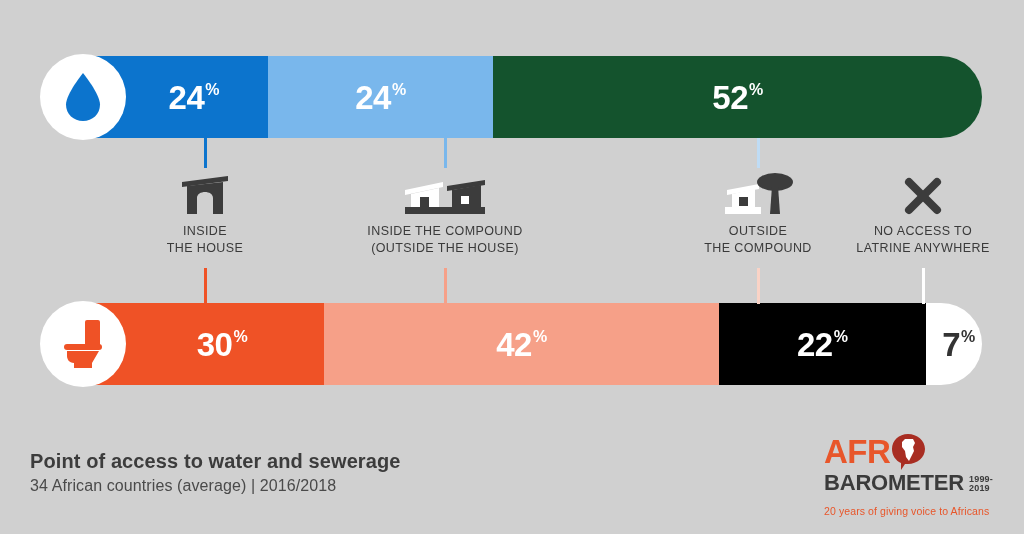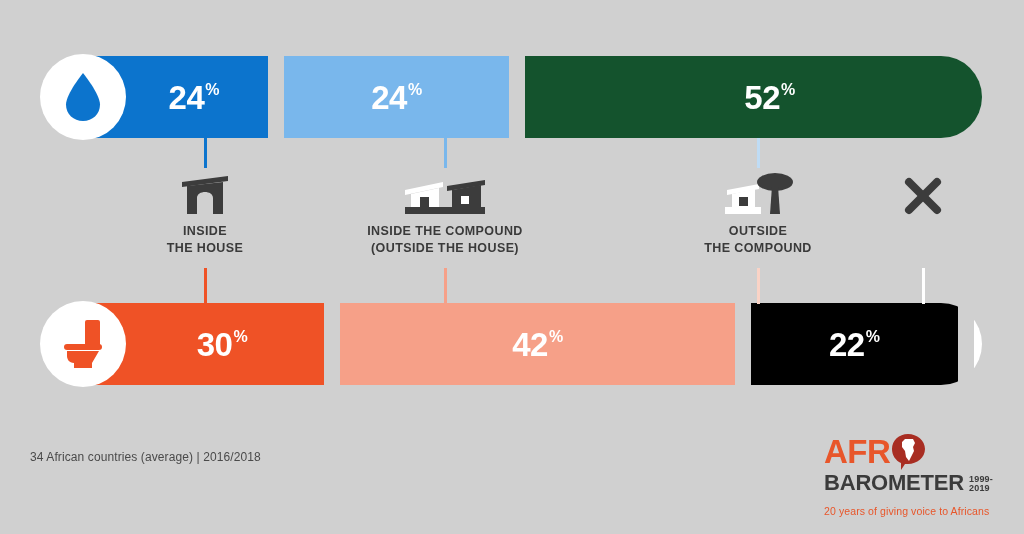--- a/index.html
+++ b/index.html
@@ -13,21 +13,20 @@
   .stage{position:absolute;left:0;top:0;width:1024px;height:534px;}
 
   
   .bar{
     position:absolute;
     height:82px;
     left:42px;right:42px;
     border-radius:41px;
     overflow:hidden;
     display:flex;
-    gap:16px;
   }
   #water-bar{top:56px;}
   #sewer-bar{top:303px;}
 
   .seg{
     position:relative;
     display:flex;align-items:center;justify-content:center;
     height:100%;
     box-sizing:border-box;
   }
@@ -78,35 +77,35 @@
     top:170px;
     text-align:center;
   }
   .group .gicon{
     height:46px;
     display:flex;align-items:flex-end;justify-content:center;
     margin-bottom:7px;
   }
   .group .glabel{
     font-size:12.5px;
-    font-weight:bold;
+    font-weight:normal;
     color:#3a3a3a;
     letter-spacing:0.4px;
     line-height:1.35;
     white-space:pre-line;
   }
 
   
   #footer{position:absolute;left:30px;top:450px;}
   #footer-title{
     font-size:20px;font-weight:bold;color:#3c3c3c;
     letter-spacing:0.1px;margin:0 0 4px 0;
   }
   #footer-sub{
-    font-size:12px;color:#4a4a4a;letter-spacing:0.1px;margin:0;
+    font-size:16px;color:#4a4a4a;letter-spacing:0.1px;margin:0;
   }
 
   
   #logo{position:absolute;left:824px;top:432px;width:172px;height:72px;}
   #logo-afro{
     font-size:33px;font-weight:bold;color:#e8562a;
     letter-spacing:-0.5px;line-height:1;
     display:flex;align-items:center;
   }
   #logo-baro-row{
@@ -245,23 +244,26 @@
 
   <div class="group" id="group-3" style="left:838px;width:170px;">
     <div class="gicon">
       <svg width="40" height="40" viewBox="0 0 40 40" aria-hidden="true">
         <g stroke="#3c3c3c" stroke-width="8" stroke-linecap="round">
           <line x1="6" y1="6" x2="34" y2="34"></line>
           <line x1="34" y1="6" x2="6" y2="34"></line>
         </g>
       </svg>
     </div>
+    <div class="glabel">NO ACCESS TO
+LATRINE ANYWHERE</div>
   </div>
 
   <div id="footer">
+    <div id="footer-title">Point of access to water and sewerage</div>
     <div id="footer-sub">34 African countries (average)  |  2016/2018</div>
   </div>
 
   <div id="logo">
     <div id="logo-afro">
       <span>AFR</span>
       <svg width="36" height="38" viewBox="0 0 36 38" style="margin-left:1px;margin-top:1px;" aria-hidden="true">
         <path d="M17 1 C26 1 34 7.5 34 16 C34 24.5 26 31 17 31 L14 31 L10 37 L10 30 C4.5 27.5 1 22.2 1 16 C1 7.5 8 1 17 1 Z" fill="#a82d22"></path>
         <path d="M14 6 L22 6 L24 10 L22 14 L23 18 L20 24 L18 28 L15 24 L14 18 L11 14 L11 9 Z" fill="#ffffff"></path>
       </svg>

